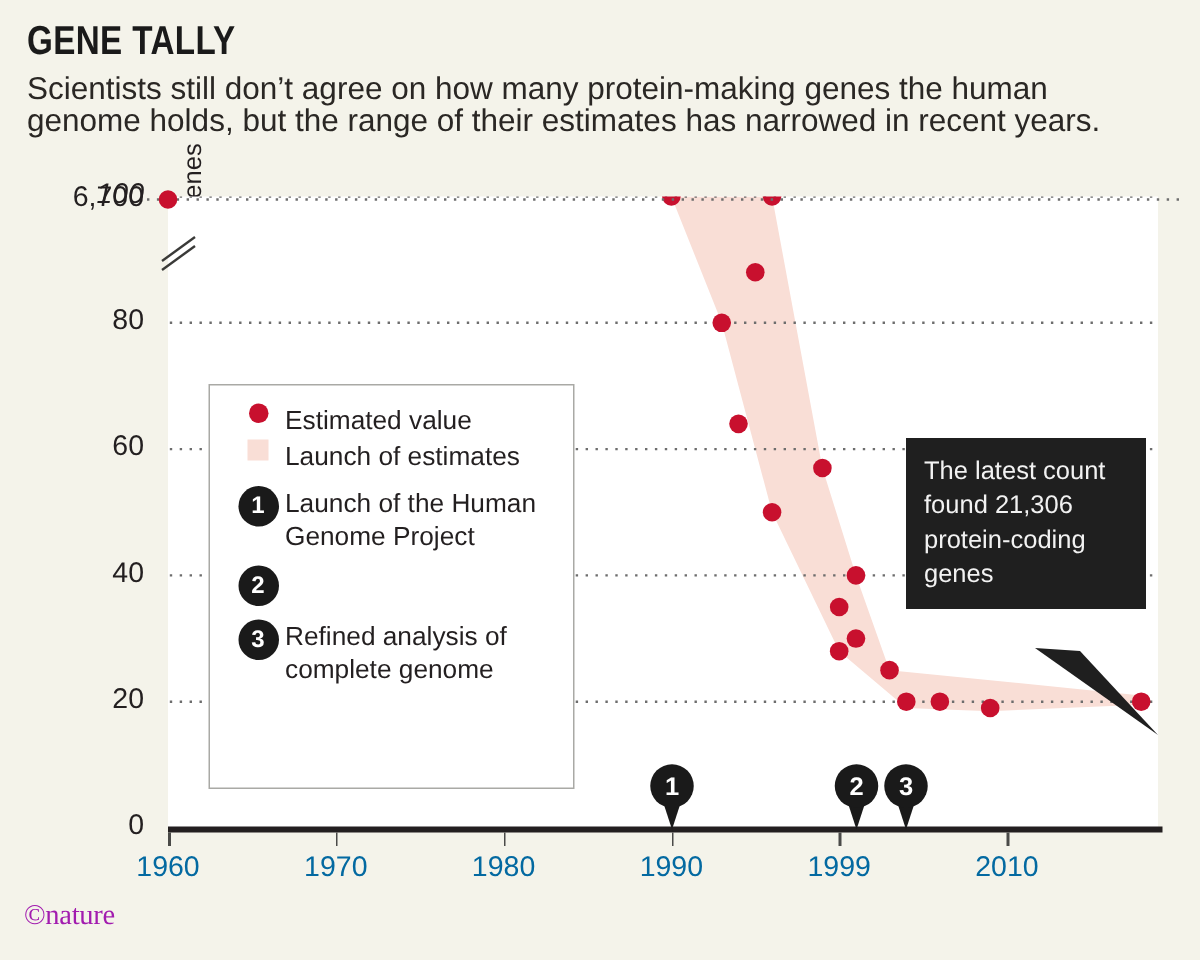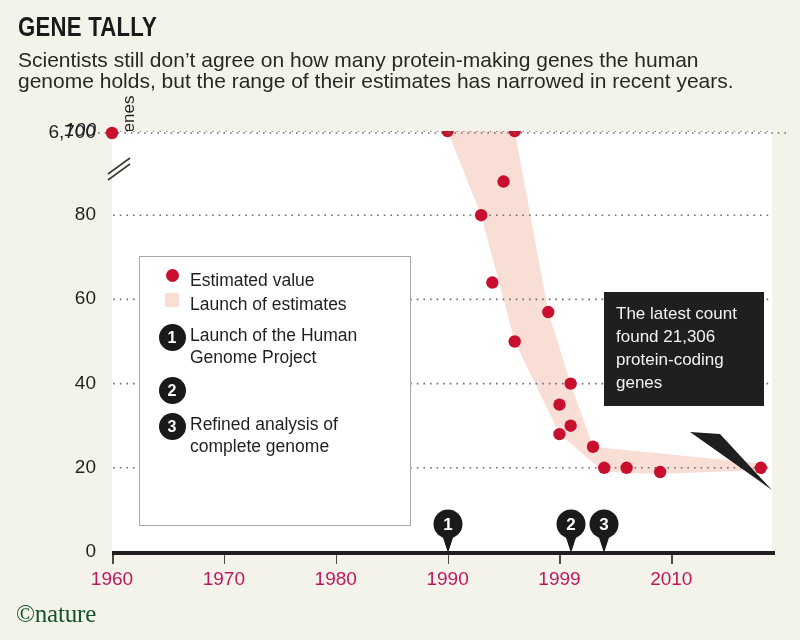--- a/index.html
+++ b/index.html
@@ -82,31 +82,31 @@
     position: absolute;
     top: 555px;
     width: 1.5px;
     height: 9px;
     background: #4a4a48;
   }
   .x-tick-label {
     position: absolute;
     top: 568px;
     font-size: 19px;
-    color: #be185d;
+    color: #0369a1;
     transform: translateX(-50%);
     white-space: nowrap;
   }
 
   
   #legend-box {
     position: absolute;
     left: 139px;
     top: 256px;
-    width: 272px;
+    width: 244px;
     height: 270px;
     background: #ffffff;
     border: 1.5px solid #a9a9a5;
     box-sizing: border-box;
   }
   .legend-row {
     display: flex;
     align-items: flex-start;
     padding: 0 0 0 14px;
   }
@@ -178,22 +178,22 @@
     height: 60px;
     pointer-events: none;
   }
 
   
   #credit {
     position: absolute;
     left: 16px;
     top: 600px;
     font-family: "Liberation Serif", serif;
-    font-size: 25px;
-    color: #14532d;
+    font-size: 19px;
+    color: #a21caf;
     letter-spacing: -0.2px;
   }
 </style>
 </head>
 <body>
 
 <div id="header">
   <div id="chart-title">GENE TALLY</div>
   <div id="chart-subtitle">Scientists still don’t agree on how many protein-making genes the human genome holds, but the range of their estimates has narrowed in recent years.</div>
 </div>

